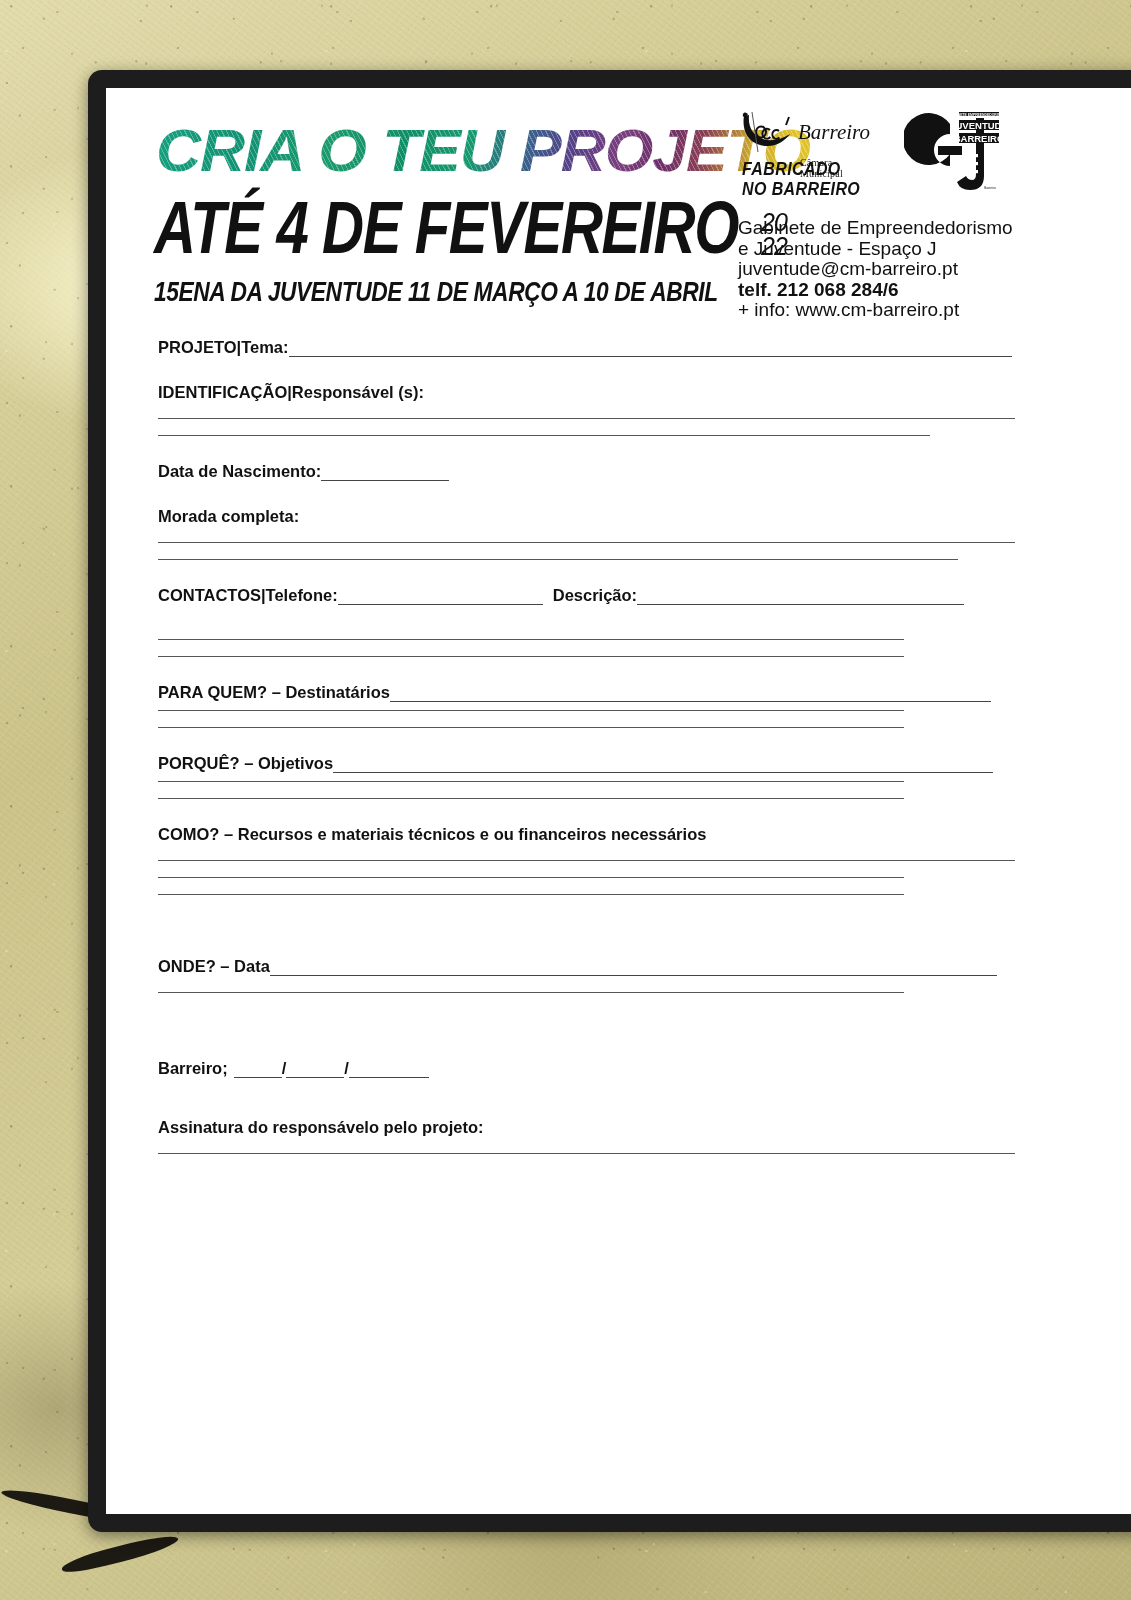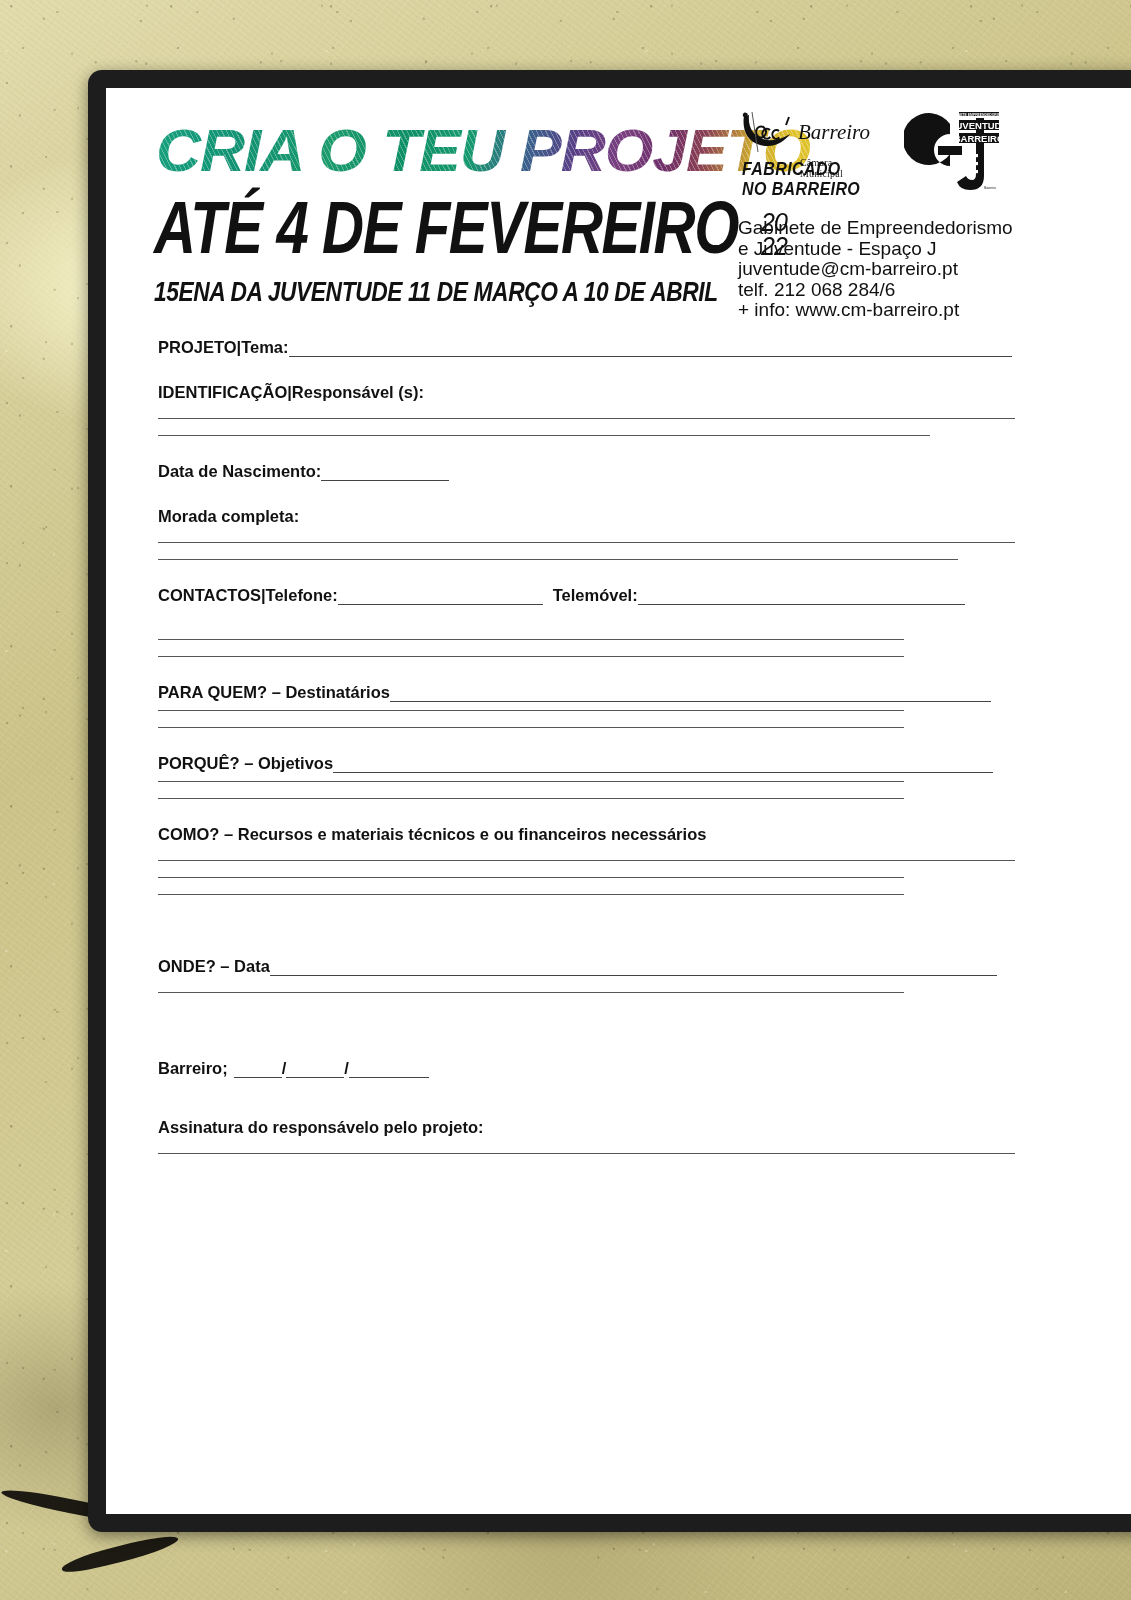--- a/index.html
+++ b/index.html
@@ -174,21 +174,21 @@
     position: absolute; left: 64px; top: 47px;
     font-family: "Liberation Serif", serif;
     font-size: 10px; color: #222; letter-spacing: .2px;
   }
 
   
   #contact {
     position: absolute; left: 632px; top: 130px;
     font-size: 19px; line-height: 20.5px; color: #111;
   }
-  #contact .bolder { font-weight: normal; }
+  #contact .bolder { font-weight: bold; }
 
   
   #form { position: absolute; left: 0; top: 250px; right: 0; margin-left: 24px; }
   .row { position: relative; padding-left: 28px; }
   .label {
     font-size: 16.5px; font-weight: bold; color: #111;
     white-space: nowrap; display: inline-block;
     vertical-align: bottom;
   }
   .inline-rule {
@@ -310,21 +310,21 @@
       <span class="label">Morada completa:</span>
     </div>
     <div class="gap-s"></div>
     <div class="rule" style="width:857px"></div>
     <div class="gap-s"></div>
     <div class="rule" style="width:800px"></div>
 
     <div class="gap-m"></div>
 
     <div class="row">
-      <span class="label">CONTACTOS|Telefone:</span><span class="inline-rule" style="width:205px"></span><span class="label" style="padding-left:10px">Telemóvel:</span><span class="inline-rule" style="width:327px"></span>
+      <span class="label">CONTACTOS|Telefone:</span><span class="inline-rule" style="width:205px"></span><span class="label" style="padding-left:10px">Descrição:</span><span class="inline-rule" style="width:327px"></span>
     </div>
 
     <div class="gap-m"></div>
 
     <div class="gap-xs"></div>
     <div class="rule" style="width:746px"></div>
     <div class="gap-s"></div>
     <div class="rule" style="width:746px"></div>
 
     <div class="gap-m"></div>

